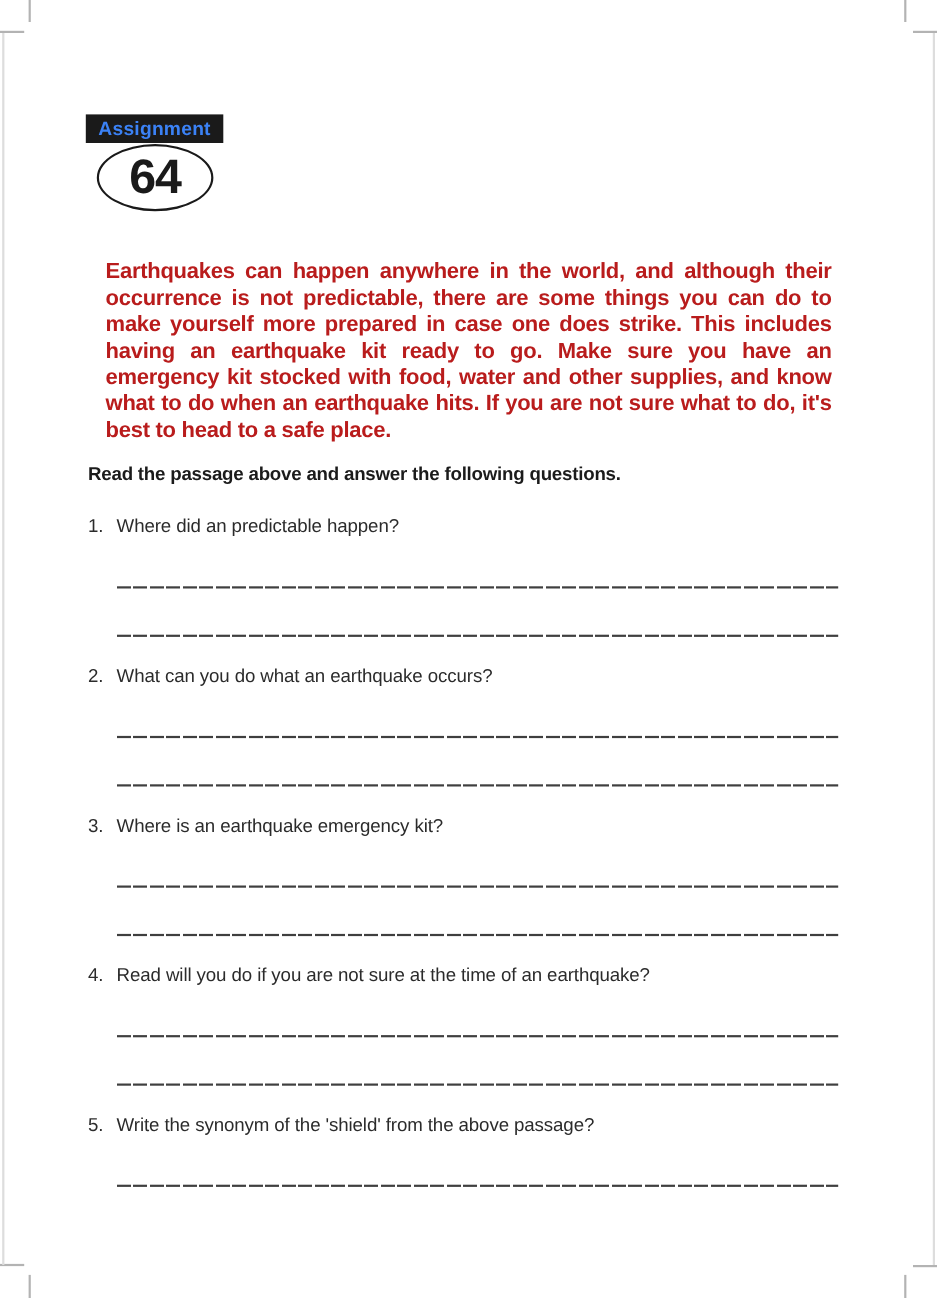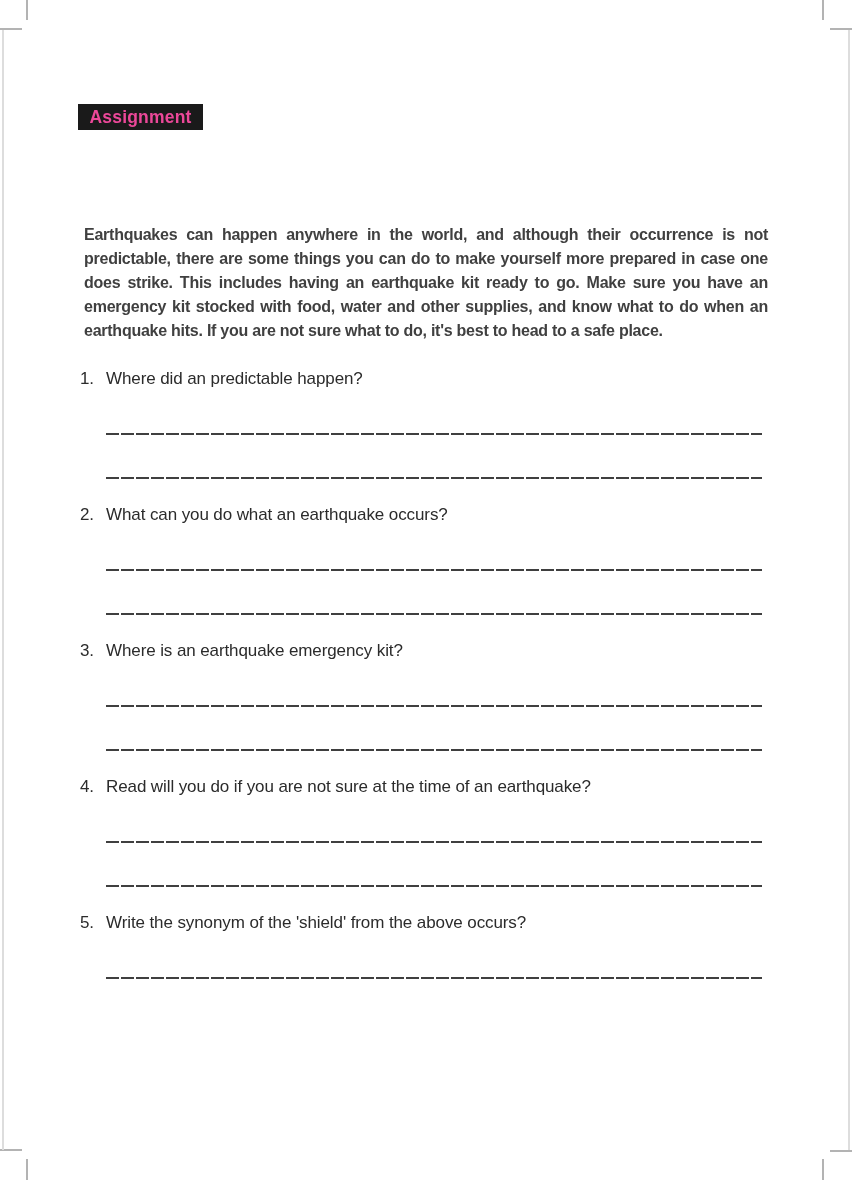--- a/index.html
+++ b/index.html
@@ -26,21 +26,21 @@
   .edge { position: absolute; top: 30px; width: 2px; height: 1120px; background: #dddddd; }
   .edge.left { left: 2px; }
   .edge.right { left: 848px; }
 
   
   .assignment-label {
     position: absolute;
     left: 78px; top: 104px;
     width: 125px; height: 26px;
     background: #1a1a1a;
-    color: #ec4899;
+    color: #3b82f6;
     font-size: 17.5px;
     font-weight: bold;
     line-height: 26px;
     text-align: center;
     letter-spacing: 0.2px;
     box-sizing: border-box;
   }
   .assignment-oval {
     position: absolute;
     left: 88px; top: 131px;
@@ -58,27 +58,27 @@
     font-weight: bold;
     color: #1a1a1a;
     letter-spacing: -1px;
     line-height: 1;
     padding-bottom: 2px;
   }
 
   
   .content { position: absolute; left: 80px; top: 219px; width: 692px; }
   .passage {
-    margin: 4px;
-    font-size: 16px;
+    margin: 16px;
+    font-size: 20px;
     font-weight: bold;
     line-height: 24px;
     text-align: justify;
     letter-spacing: -0.25px;
-    color: #404040;
+    color: #b91c1c;
   }
   .instruction {
     margin: 10px 0 0 0;
     font-size: 17px;
     font-weight: bold;
     line-height: 24px;
     letter-spacing: -0.2px;
     color: #1b1b1b;
   }
   .questions { margin: 0; }
@@ -109,23 +109,27 @@
   <div class="crop tr-h"></div>
   <div class="crop bl-h"></div>
   <div class="crop bl-v"></div>
   <div class="crop br-h"></div>
   <div class="crop br-v"></div>
   <div class="edge left"></div>
   <div class="edge right"></div>
 
   <div class="assignment-label">Assignment</div>
 
+  <div class="assignment-oval">
+    <span class="assignment-number">64</span>
+  </div>
 
   <div class="content">
     <p class="passage">Earthquakes can happen anywhere in the world, and although their occurrence is not predictable, there are some things you can do to make yourself more prepared in case one does strike. This includes having an earthquake kit ready to go. Make sure you have an emergency kit stocked with food, water and other supplies, and know what to do when an earthquake hits. If you are not sure what to do, it's best to head to a safe place.</p>
+    <p class="instruction">Read the passage above and answer the following questions.</p>
     <div class="questions">
   <div class="question">
     <div class="q-row">
       <span class="q-num">1.</span>
       <span class="q-text">Where did an predictable happen?</span>
     </div>
   <div class="answer-line"></div>
           <div class="answer-line"></div>
         </div>
 
@@ -152,20 +156,20 @@
       <span class="q-num">4.</span>
       <span class="q-text">Read will you do if you are not sure at the time of an earthquake?</span>
     </div>
   <div class="answer-line"></div>
           <div class="answer-line"></div>
         </div>
 
   <div class="question">
     <div class="q-row">
       <span class="q-num">5.</span>
-      <span class="q-text">Write the synonym of the 'shield' from the above occurs?</span>
+      <span class="q-text">Write the synonym of the 'shield' from the above passage?</span>
     </div>
   <div class="answer-line"></div>
         </div>
 </div>
   </div>
 
 </div>
 
 </body></html>

